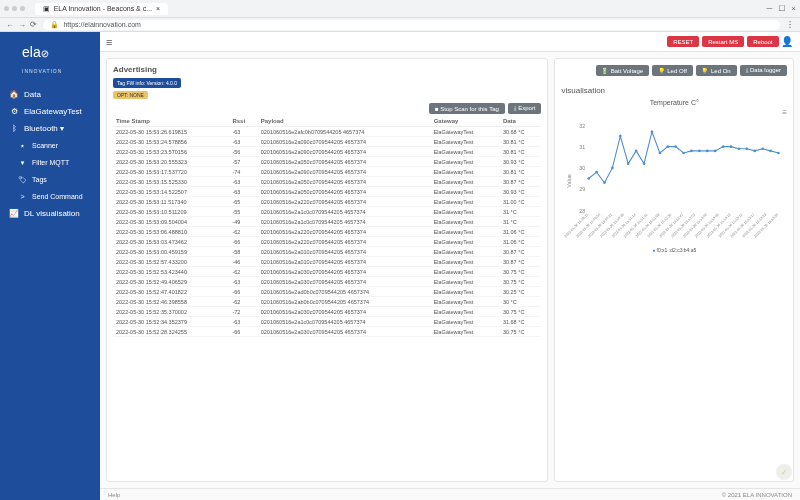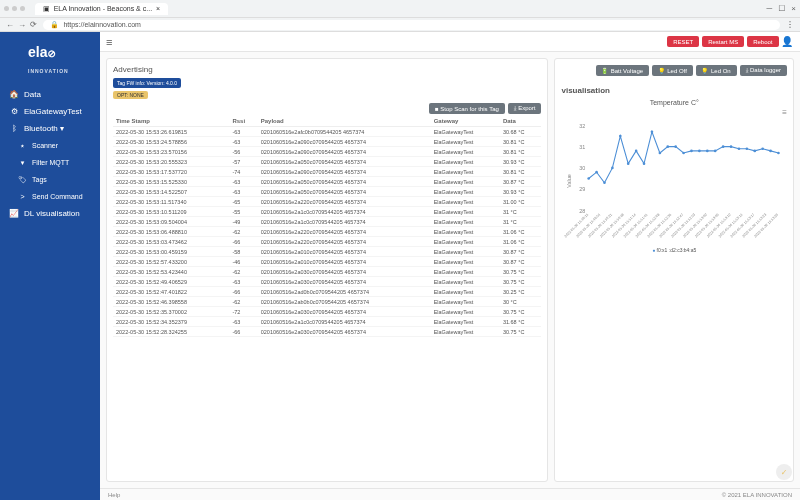--- a/index.html
+++ b/index.html
@@ -7,47 +7,47 @@
 .browser-chrome{height:18px;background:#f1f3f4;border-bottom:1px solid #ddd;display:flex;align-items:center;padding:0 4px;gap:4px}
 .dots{display:flex;gap:3px;margin-right:6px}
 .dot{width:5px;height:5px;border-radius:50%;background:#ccc}
 .tab{background:#fff;border-radius:4px 4px 0 0;padding:2px 8px;font-size:7px;display:flex;align-items:center;gap:4px}
 .win-ctl{margin-left:auto;display:flex;gap:6px;font-size:8px;color:#666}
 .addr-bar{height:14px;background:#f1f3f4;display:flex;align-items:center;padding:0 6px;gap:6px;border-bottom:1px solid #ddd}
 .nav-btns{display:flex;gap:4px;color:#666}
 .url-box{flex:1;background:#fff;border-radius:8px;padding:1px 8px;font-size:7px;color:#555;display:flex;align-items:center;gap:4px}
 .app{display:flex;height:468px}
 .sidebar{width:100px;background:#1e4d9b;color:#fff;padding:8px 0;display:flex;flex-direction:column}
-.logo{padding:4px 28px 10px;font-size:14px;font-weight:700}
+.logo{padding:4px 22px 10px;font-size:14px;font-weight:400}
 .logo-sub{font-size:5px;letter-spacing:1px;opacity:.8}
 .nav-item{padding:4px 10px;font-size:8px;display:flex;align-items:center;gap:5px;cursor:pointer}
 .nav-item.sub{padding-left:18px;font-size:7px}
 .icon{width:9px;height:9px;display:inline-flex;align-items:center;justify-content:center}
 .main{flex:1;display:flex;flex-direction:column;background:#fafafa}
 .topbar{height:20px;background:#fff;border-bottom:1px solid #e5e5e5;display:flex;align-items:center;padding:0 6px;gap:4px}
 .menu-icon{font-size:11px;color:#555}
 .top-btns{margin-left:auto;display:flex;gap:3px}
 .btn{padding:2px 6px;border-radius:2px;font-size:6px;color:#fff;cursor:pointer;border:none}
 .btn-red{background:#dc3545}
 .btn-grey{background:#6c757d}
 .content{flex:1;display:flex;gap:6px;padding:6px;overflow:hidden}
 .panel{background:#fff;border:1px solid #e5e5e5;border-radius:3px;padding:6px;display:flex;flex-direction:column}
 .panel-left{flex:1.9;overflow:hidden}
 .panel-right{flex:1;overflow:hidden}
-.panel-title{font-size:8px;font-weight:400;color:#555;margin-bottom:4px}
+.panel-title{font-size:8px;font-weight:700;color:#555;margin-bottom:4px}
 .fw-badge{display:inline-block;background:#1e4d9b;color:#fff;font-size:5px;padding:2px 4px;border-radius:2px;margin-bottom:2px}
 .opt-badge{display:inline-block;background:#e9c46a;color:#333;font-size:5px;padding:1px 4px;border-radius:2px}
 .adv-actions{display:flex;gap:3px;justify-content:flex-end;margin-top:4px;margin-bottom:2px}
 .table-wrap{flex:1;overflow:auto}
 table{width:100%;border-collapse:collapse;font-size:5.5px}
 th{text-align:left;padding:2px 3px;color:#666;font-weight:600;border-bottom:1px solid #eee;font-size:6px}
 td{padding:1.5px 3px;color:#555;border-bottom:1px solid #f4f4f4;white-space:nowrap;overflow:hidden;text-overflow:ellipsis}
 td.payload{max-width:120px}
 .cmd-btns{display:flex;flex-wrap:wrap;gap:3px;justify-content:flex-end;margin-bottom:6px}
-.chart-title{font-size:8px;font-weight:700;color:#555;margin:4px 0}
+.chart-title{font-size:8px;font-weight:400;color:#555;margin:4px 0}
 .chart-sub{font-size:7px;text-align:center;color:#555;margin-bottom:2px}
 .chart{position:relative;height:120px;margin:4px 0}
 .chart svg{width:100%;height:100%}
 .legend{text-align:center;font-size:5px;color:#555;margin-top:2px}
 .legend-dot{color:#4d8fd6}
 .footer{height:12px;border-top:1px solid #e5e5e5;display:flex;align-items:center;padding:0 8px;font-size:6px;color:#888}
 .footer-right{margin-left:auto}
 .ham{position:relative}
 .floaty{position:absolute;right:8px;bottom:20px;width:16px;height:16px;border-radius:50%;background:#eee;display:flex;align-items:center;justify-content:center;font-size:8px;color:#e9c46a}
 </style>

